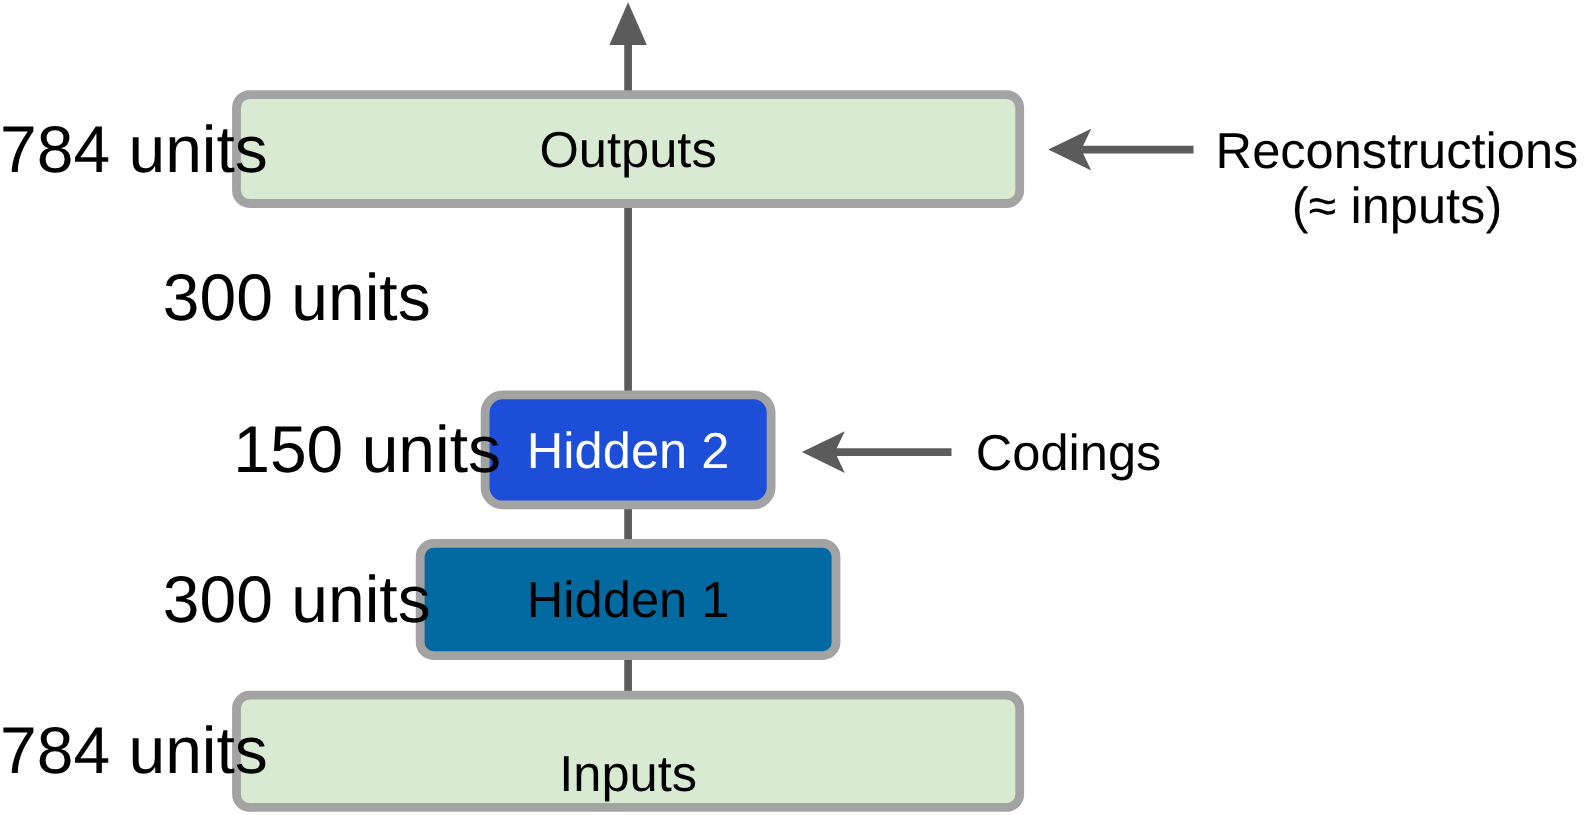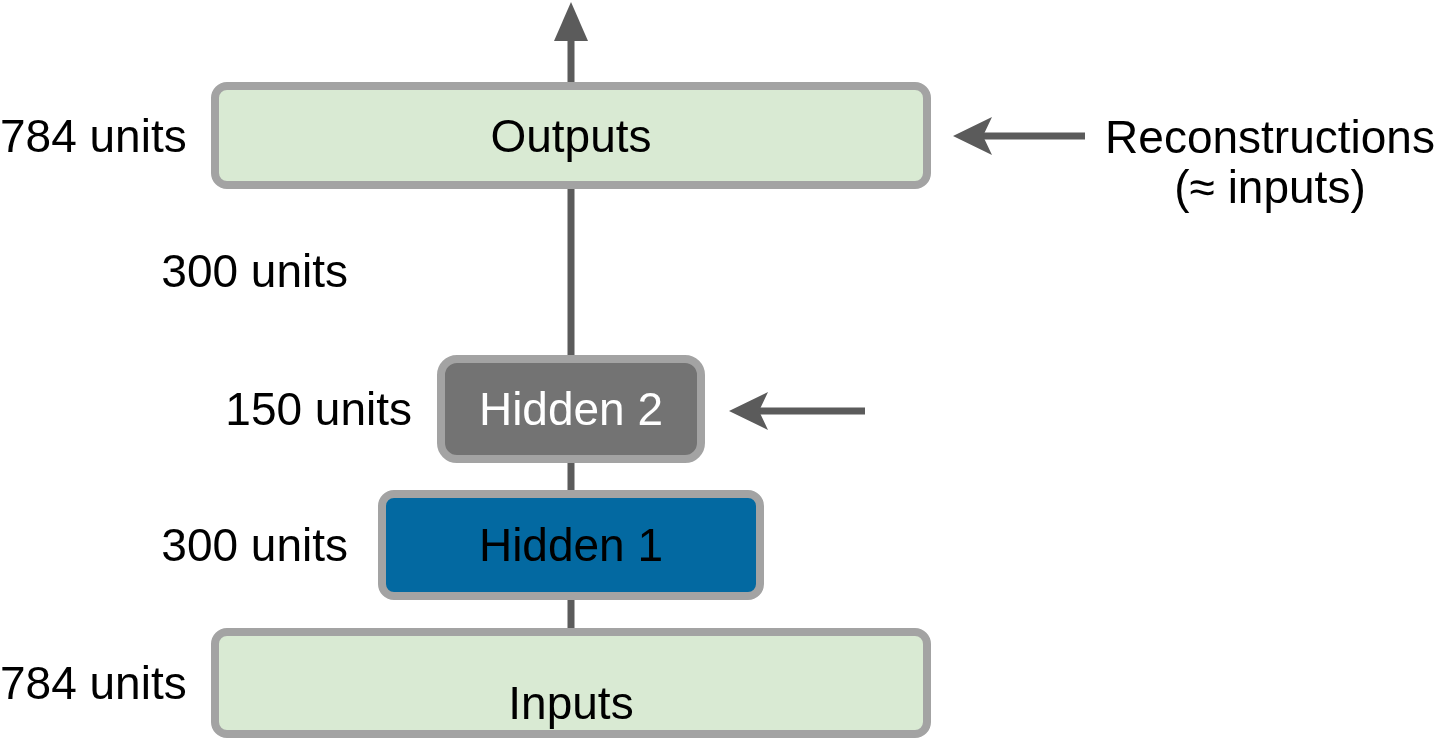--- a/index.html
+++ b/index.html
@@ -32,21 +32,21 @@
     font-size: 46px;
     color: #000000;
     z-index: 1;
   }
   .layer-box.coding {
     border-radius: 20px;
     color: #ffffff;
   }
   .side-label {
     position: absolute;
-    font-size: 46px;
+    font-size: 60px;
     color: #000000;
     text-align: right;
     line-height: 60px;
     height: 60px;
     z-index: 1;
     white-space: nowrap;
   }
   .annotation {
     position: absolute;
     font-size: 46px;
@@ -105,21 +105,21 @@
       <line x1="759" y1="411" x2="865" y2="411" stroke="#5b5b5b" stroke-width="7"></line>
       <polygon points="729,411 768,392 759,411 768,430" fill="#5b5b5b"></polygon>
     </g>
   </svg>
 
   <div class="layer-box" id="box-outputs" style="background-color: rgb(217, 234, 211);">
     <span>Outputs</span>
   </div>
 
 
-  <div class="layer-box coding" id="box-hidden2" style="background-color: #737373;">
+  <div class="layer-box coding" id="box-hidden2" style="background-color: #1d4ed8;">
     <span>Hidden 2</span>
   </div>
 
   <div class="layer-box" id="box-hidden1" style="background-color: #0369a1;">
     <span>Hidden 1</span>
   </div>
 
   <div class="layer-box" id="box-inputs" style="background-color: rgb(217, 234, 211); align-items: flex-end;">
     <span>Inputs</span>
   </div>
@@ -128,14 +128,15 @@
   <div class="side-label" id="units-hidden3">300 units</div>
   <div class="side-label" id="units-hidden2">150 units</div>
   <div class="side-label" id="units-hidden1">300 units</div>
   <div class="side-label" id="units-inputs">784 units</div>
 
   <div class="annotation recon" id="annotation-reconstructions">
     <div>Reconstructions</div>
     <div>(≈ inputs)</div>
   </div>
 
+  <div class="annotation codings" id="annotation-codings">Codings</div>
 
 </div>
 
 </body></html>

